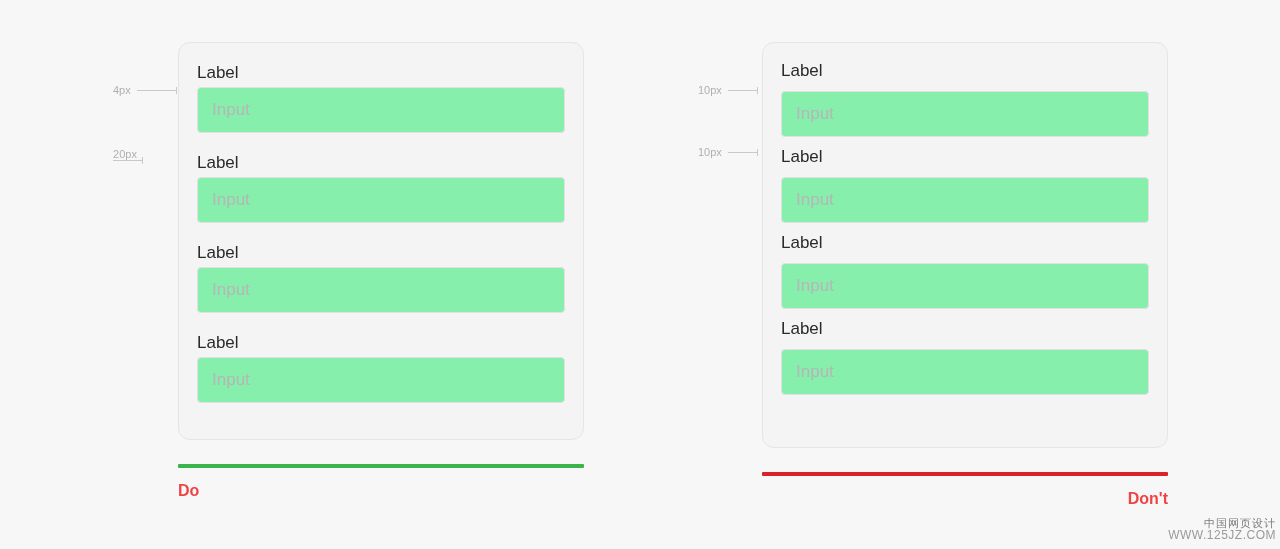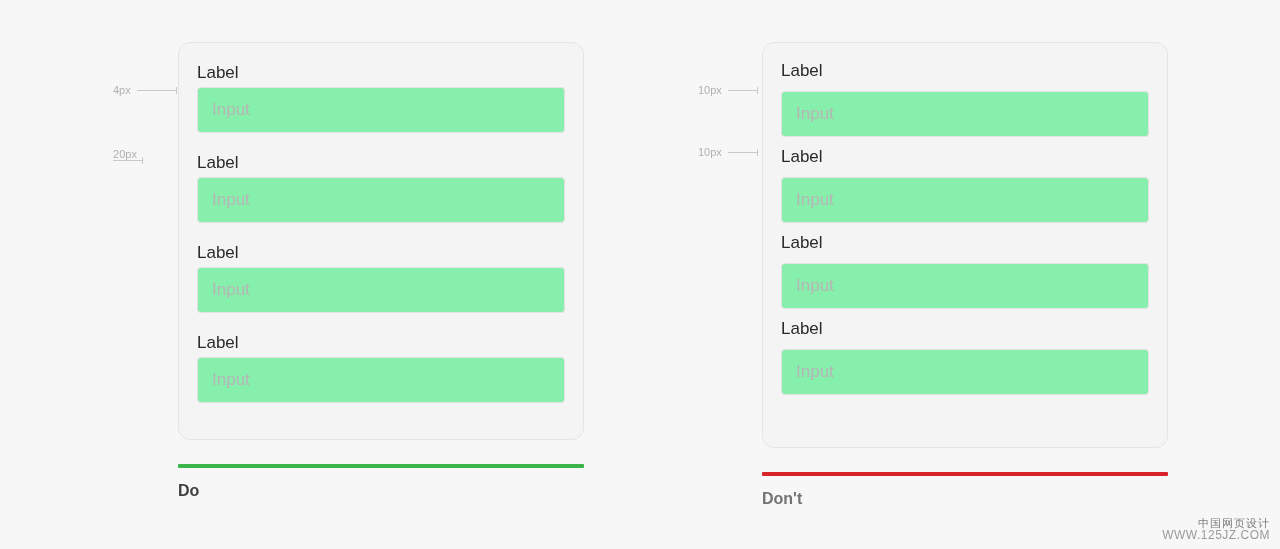--- a/index.html
+++ b/index.html
@@ -57,22 +57,22 @@
     border-radius: 1px;
   }
   .do   .underline { background: #3bb44a; }
   .dont .underline { background: #d8232a; }
 
   .verdict {
     margin-top: 14px;
     font-size: 16px;
     font-weight: 600;
   }
-  .do   .verdict { color: #404040; }
-  .dont .verdict { color: #737373; }
+  .do   .verdict { color: #ef4444; }
+  .dont .verdict { color: #ef4444; text-align: right; }
 
   
   .anno {
     position: absolute;
     display: flex;
     align-items: center;
     font-size: 11px;
     color: #b0b0b0;
   }
   .anno .txt { padding-right: 6px; }
@@ -87,21 +87,21 @@
     right: 0;
     top: -3px;
     width: 1px;
     height: 7px;
     background: #c9c9c9;
   }
 
   
   .watermark {
     position: absolute;
-    right: 10px;
+    right: 4px;
     bottom: 6px;
     text-align: right;
     line-height: 1.15;
     color: #7a7a7a;
   }
   .watermark .cn  { font-size: 11px; letter-spacing: 1px; }
   .watermark .url { font-size: 12px; letter-spacing: 0.5px; color: #9a9a9a; }
 </style>
 </head>
 <body>

